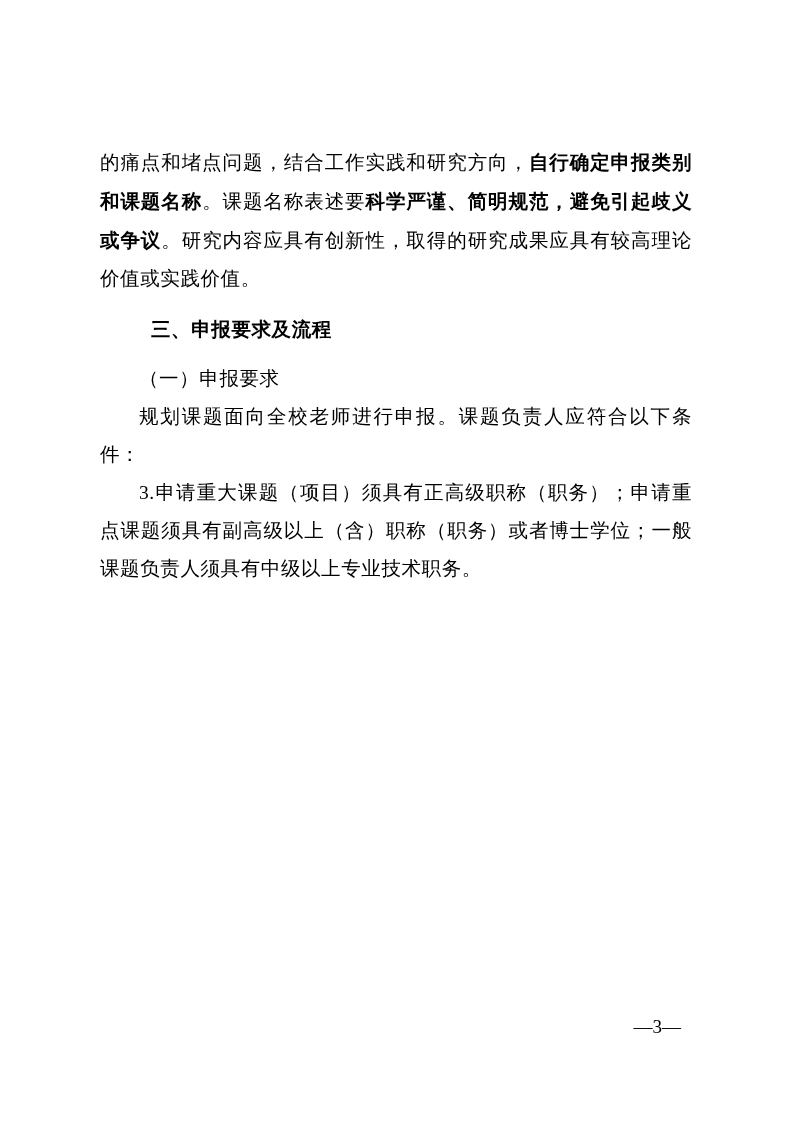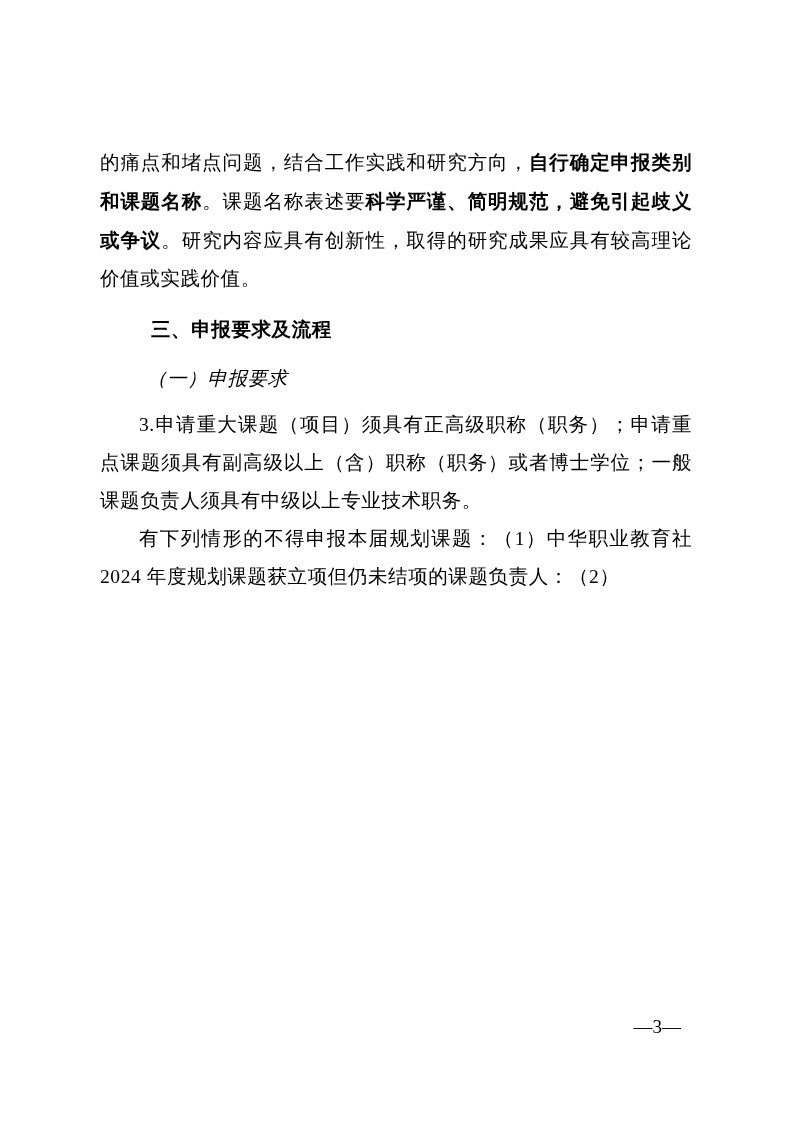--- a/index.html
+++ b/index.html
@@ -44,29 +44,28 @@
     margin: 12px;
     padding: 0;
     font-size: 19.5px;
     line-height: 38px;
     text-indent: 2em;
     font-weight: bold;
     font-family: "Liberation Sans", "DejaVu Sans", sans-serif;
     text-align: left;
   }
   .subsection-heading {
-    margin: 8px;
+    margin: 0;
     padding: 0;
     font-size: 19.5px;
     line-height: 38px;
     text-indent: 2em;
     font-weight: normal;
     font-family: "Liberation Serif", "DejaVu Serif", serif;
     text-align: left;
-    font-style: italic;
   }
   .page-number {
     position: absolute;
     top: 1015px;
     right: 112px;
     font-size: 19px;
     line-height: 24px;
     font-family: "Liberation Serif", "DejaVu Serif", serif;
     color: #000000;
   }
@@ -77,26 +76,26 @@
 <div class="page">
 
   <main class="text-block">
 
     <p class="para continuation"><span>的痛点和堵点问题，结合工作实践和研究方向，</span><span class="bold-run">自行确定申报类别和课题名称</span><span>。课题名称表述要</span><span class="bold-run">科学严谨、简明规范，避免引起歧义或争议</span><span>。研究内容应具有创新性，取得的研究成果应具有较高理论价值或实践价值。</span></p>
 
     <h2 class="section-heading">三、申报要求及流程</h2>
 
     <h3 class="subsection-heading">（一）申报要求</h3>
 
+    <p class="para">规划课题面向全校老师进行申报。课题负责人应符合以下条件：</p>
 
 
 
     <p class="para">3.申请重大课题（项目）须具有正高级职称（职务）；申请重点课题须具有副高级以上（含）职称（职务）或者博士学位；一般课题负责人须具有中级以上专业技术职务。</p>
 
 
 
-    <p class="para">有下列情形的不得申报本届规划课题：（1）中华职业教育社 2024 年度规划课题获立项但仍未结项的课题负责人：（2）</p>
 
   </main>
 
   <div class="page-number">—3—</div>
 
 </div>
 
 </body></html>

